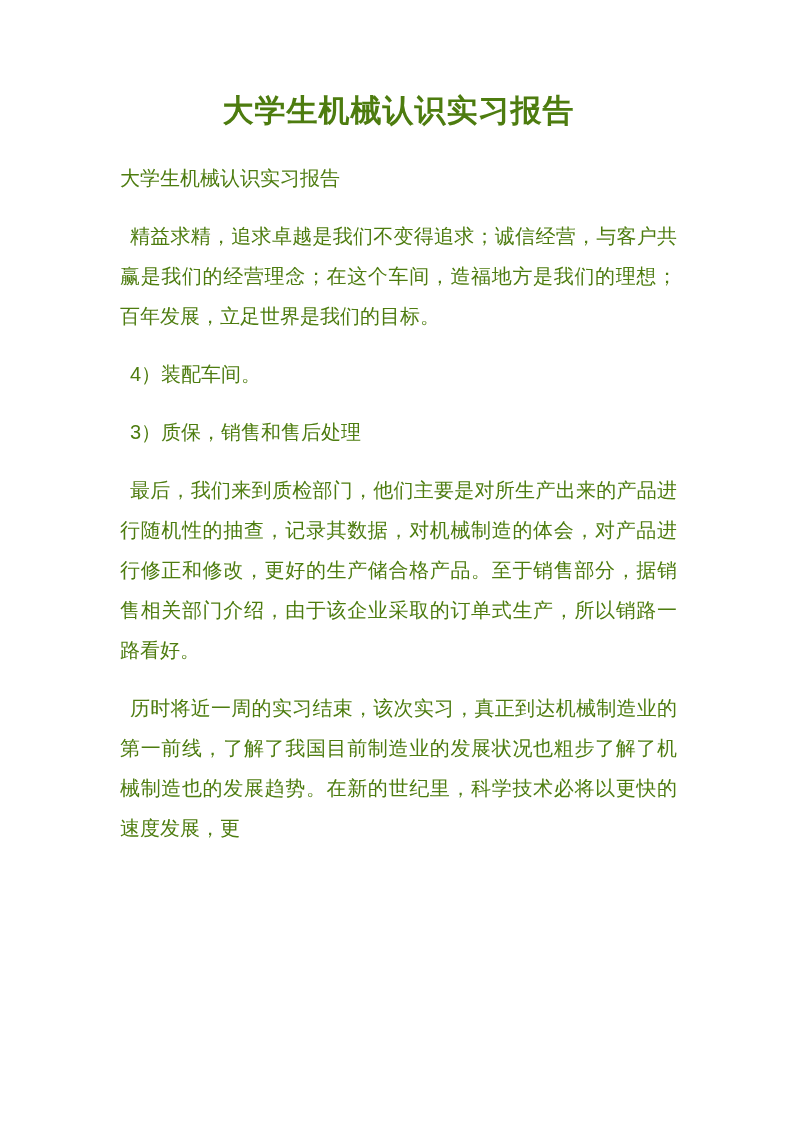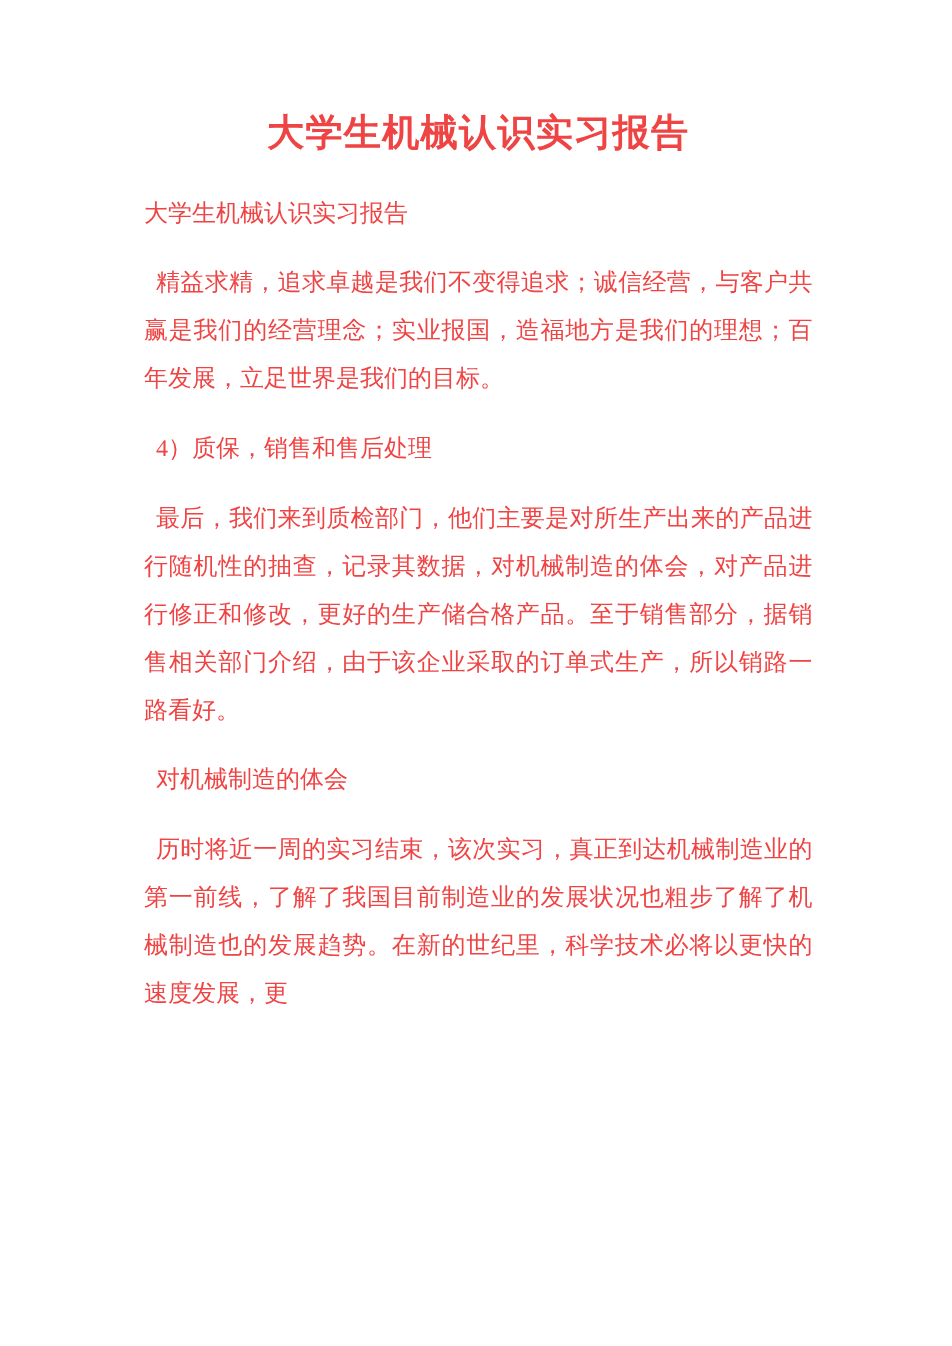--- a/index.html
+++ b/index.html
@@ -9,22 +9,22 @@
   }
   .page {
     position: relative;
     width: 793px;
     height: 1122px;
     margin: 0 auto;
     background: #ffffff;
     box-sizing: border-box;
     padding: 90px 116px 0 120px;
     overflow: hidden;
-    font-family: Liberation Serif, serif;
-    color: #ef4444;
+    font-family: Liberation Sans, sans-serif;
+    color: #4d7c0f;
   }
   .doc-title {
     font-size: 31px;
     line-height: 42px;
     font-weight: 700;
     text-align: center;
     letter-spacing: 1px;
     margin: 0 0 26px 0;
   }
   .para {
@@ -44,25 +44,25 @@
 </style>
 </head>
 <body>
 
 <div class="page">
 
   <h1 class="doc-title">大学生机械认识实习报告</h1>
 
   <p class="para no-indent">大学生机械认识实习报告</p>
 
-  <p class="para">精益求精，追求卓越是我们不变得追求；诚信经营，与客户共赢是我们的经营理念；实业报国，造福地方是我们的理想；百年发展，立足世界是我们的目标。</p>
+  <p class="para">精益求精，追求卓越是我们不变得追求；诚信经营，与客户共赢是我们的经营理念；在这个车间，造福地方是我们的理想；百年发展，立足世界是我们的目标。</p>
+
+  <p class="para">4）装配车间。</p>
 
 
-
-  <p class="para">4）质保，销售和售后处理</p>
+  <p class="para">3）质保，销售和售后处理</p>
 
   <p class="para">最后，我们来到质检部门，他们主要是对所生产出来的产品进行随机性的抽查，记录其数据，对机械制造的体会，对产品进行修正和修改，更好的生产储合格产品。至于销售部分，据销售相关部门介绍，由于该企业采取的订单式生产，所以销路一路看好。</p>
 
-  <p class="para">对机械制造的体会</p>
 
   <p class="para">历时将近一周的实习结束，该次实习，真正到达机械制造业的第一前线，了解了我国目前制造业的发展状况也粗步了解了机械制造也的发展趋势。在新的世纪里，科学技术必将以更快的速度发展，更</p>
 
 </div>
 
 </body></html>

